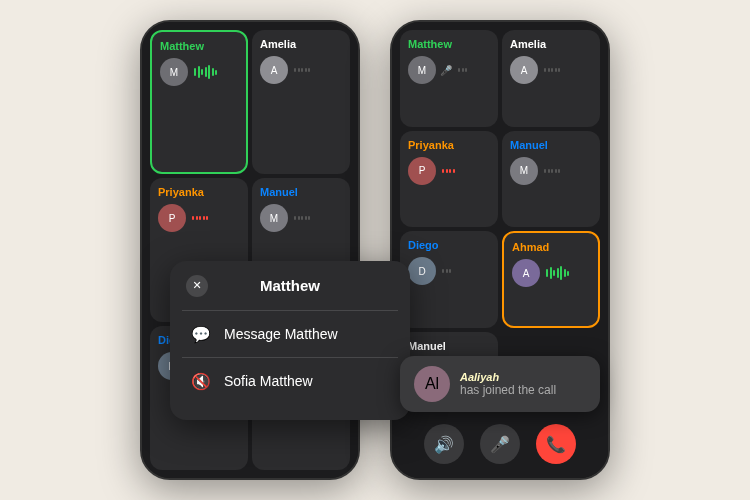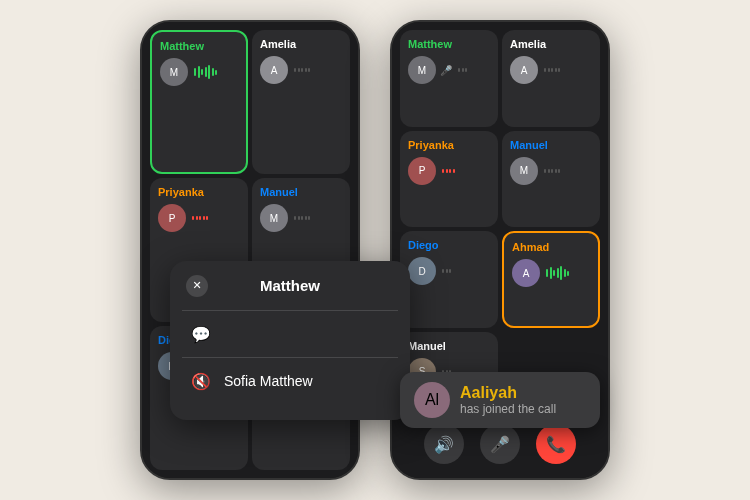--- a/index.html
+++ b/index.html
@@ -226,23 +226,24 @@
       justify-content: center;
       flex-shrink: 0;
     }
 
     .toast-text-block {
       display: flex;
       flex-direction: column;
     }
 
     .toast-name {
-      color: #eab308;
-      font-size: 16px;
+      color: #fef9c3;
+      font-size: 11px;
       font-weight: 600;
+      font-style: italic;
     }
 
     .toast-sub {
       color: #ababab;
       font-size: 12px;
     }
 
     
     .call-controls {
       display: flex;
@@ -404,20 +405,21 @@
       </div>
 
       <div class="overlay-menu">
         <div class="overlay-header">
           <div class="close-btn">✕</div>
           <span class="overlay-title">Matthew</span>
         </div>
         <div class="menu-divider"></div>
         <div class="menu-item">
           <div class="menu-item-icon">💬</div>
+          <span class="menu-item-label">Message Matthew</span>
         </div>
         <div class="menu-divider"></div>
         <div class="menu-item">
           <div class="menu-item-icon">🔇</div>
           <span class="menu-item-label">Sofia Matthew</span>
         </div>
       </div>
     </div>
 
     <div class="phone-right-wrapper">
@@ -523,21 +525,21 @@
           </div>
 
           <div class="call-controls">
             <div class="ctrl-btn ctrl-gray">🔊</div>
             <div class="ctrl-btn ctrl-gray">🎤</div>
             <div class="ctrl-btn ctrl-red">📞</div>
           </div>
         </div>
       </div>
 
-      <div class="notification-toast" style="bottom: 52px;">
+      <div class="notification-toast" style="bottom: 68px;">
         <div class="toast-avatar av-aaliyah">Al</div>
         <div class="toast-text-block">
           <span class="toast-name">Aaliyah</span>
           <span class="toast-sub">has joined the call</span>
         </div>
       </div>
     </div>
 
   </div>
 </div>

